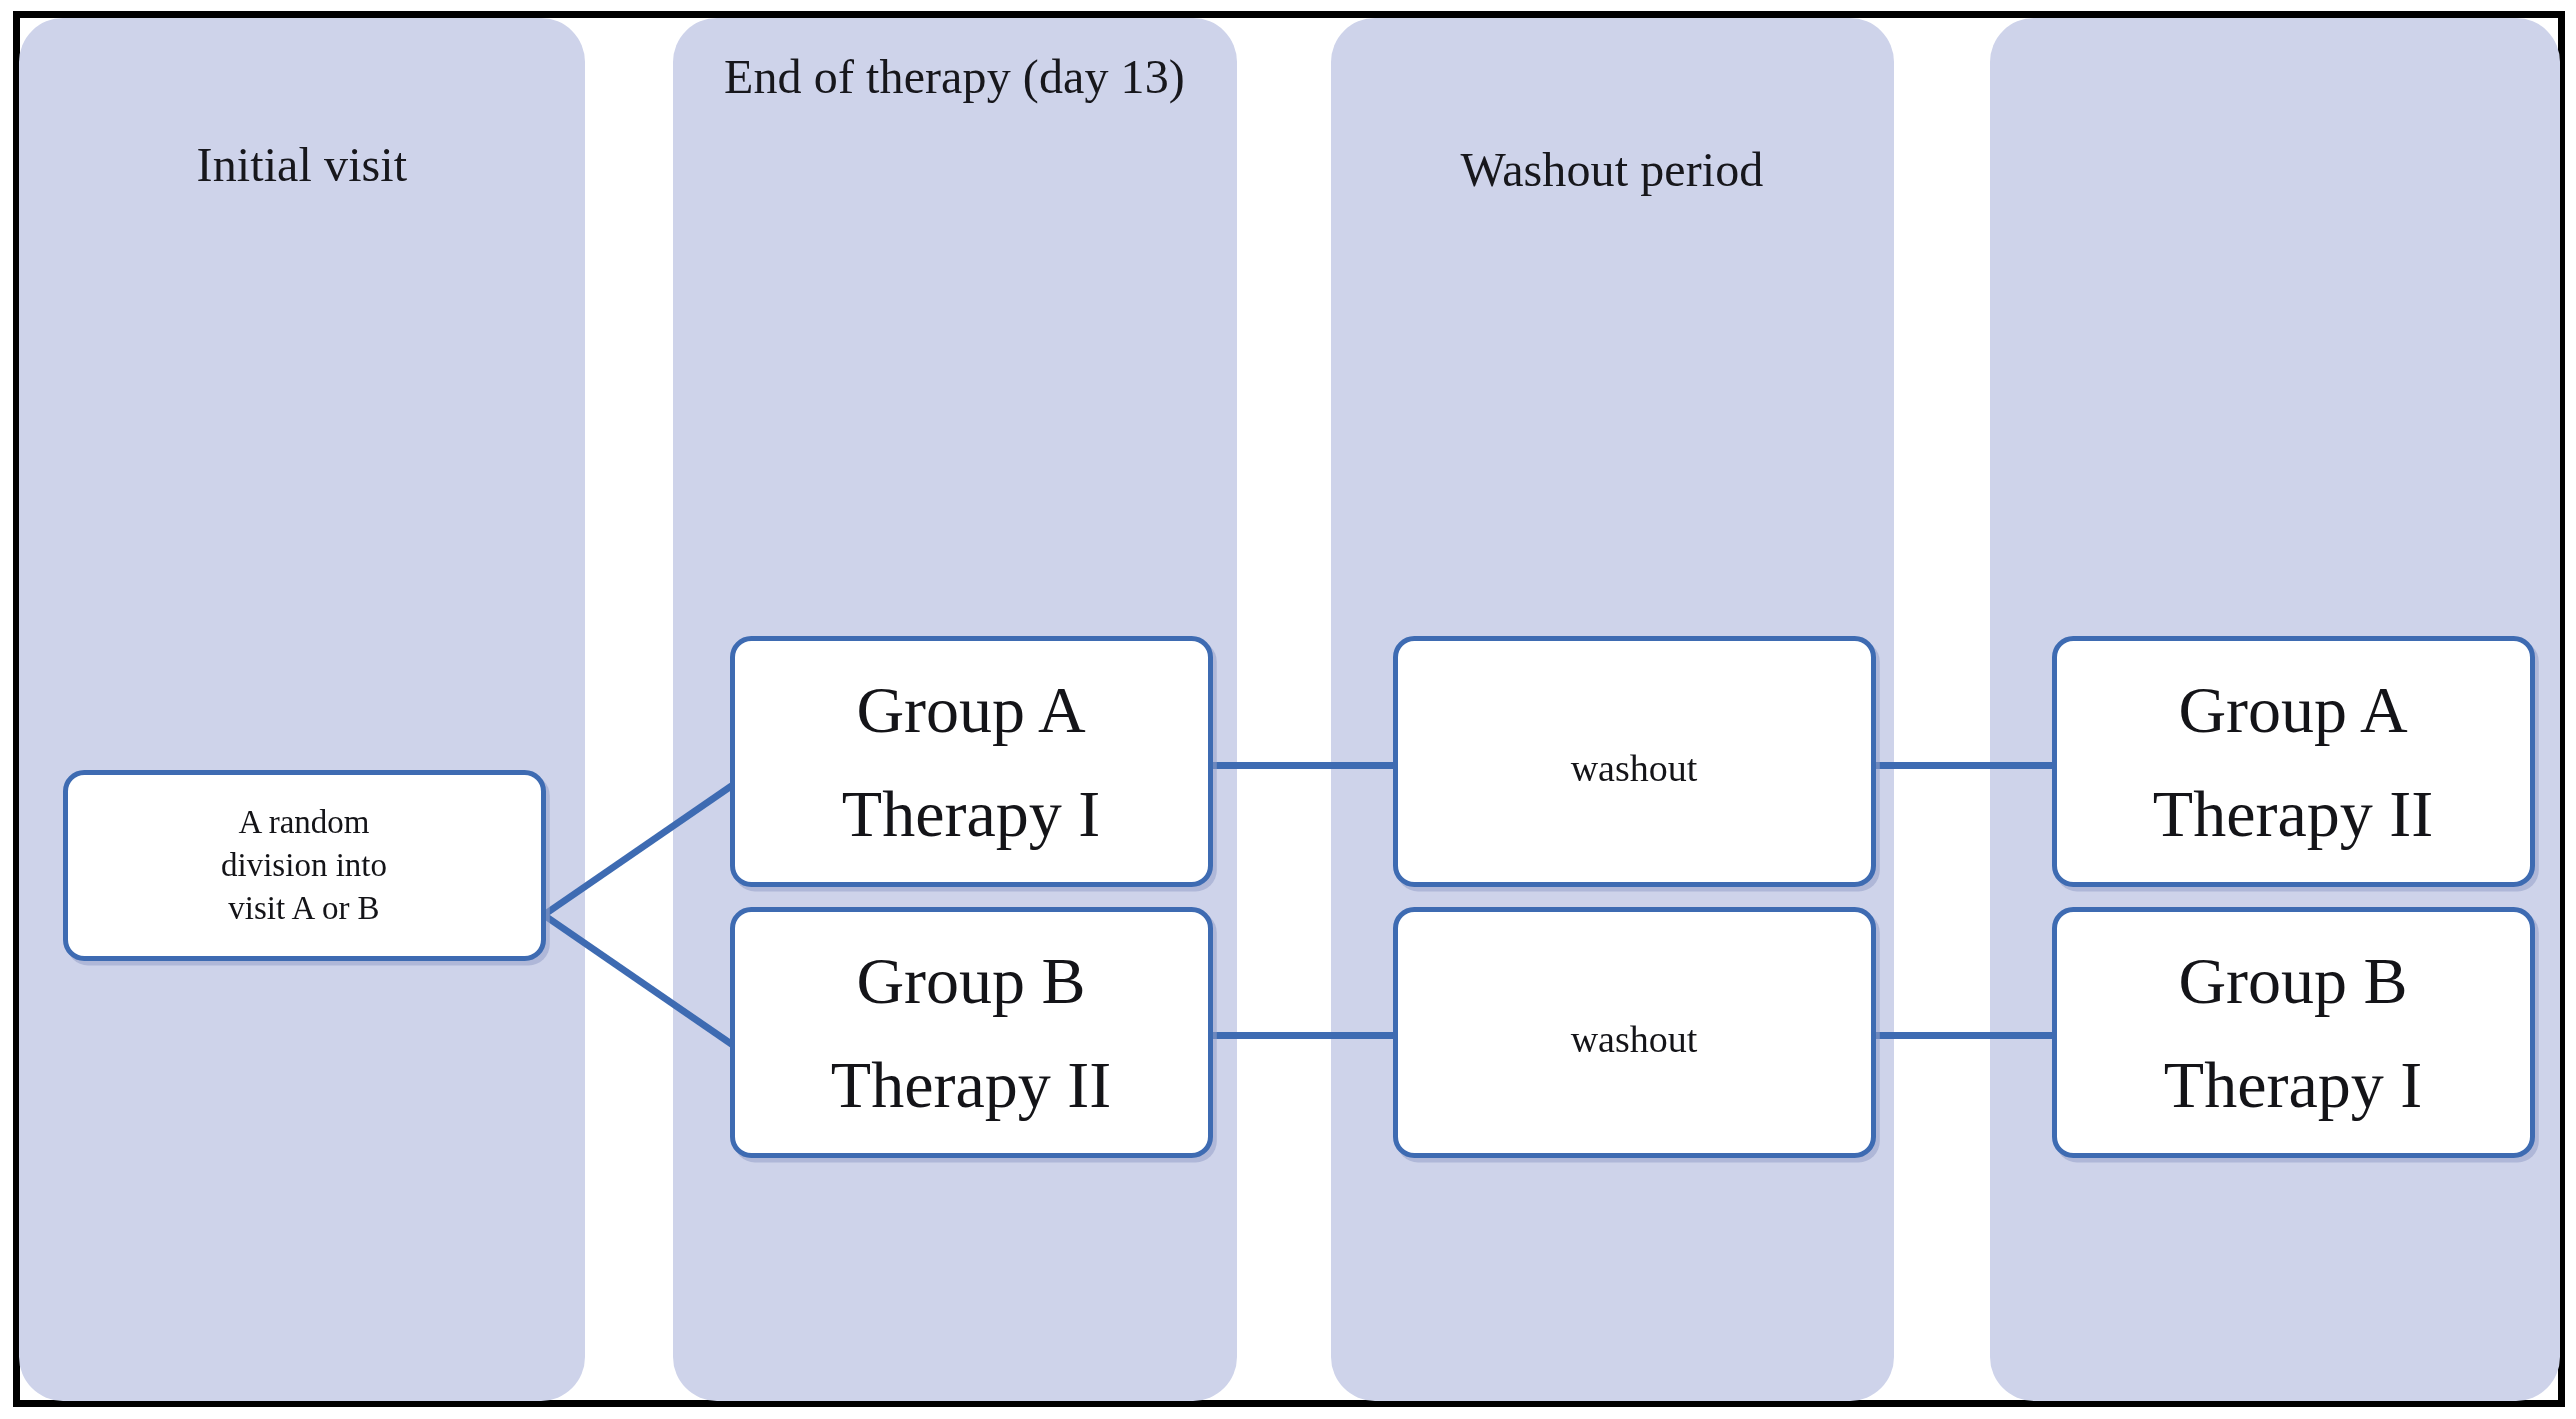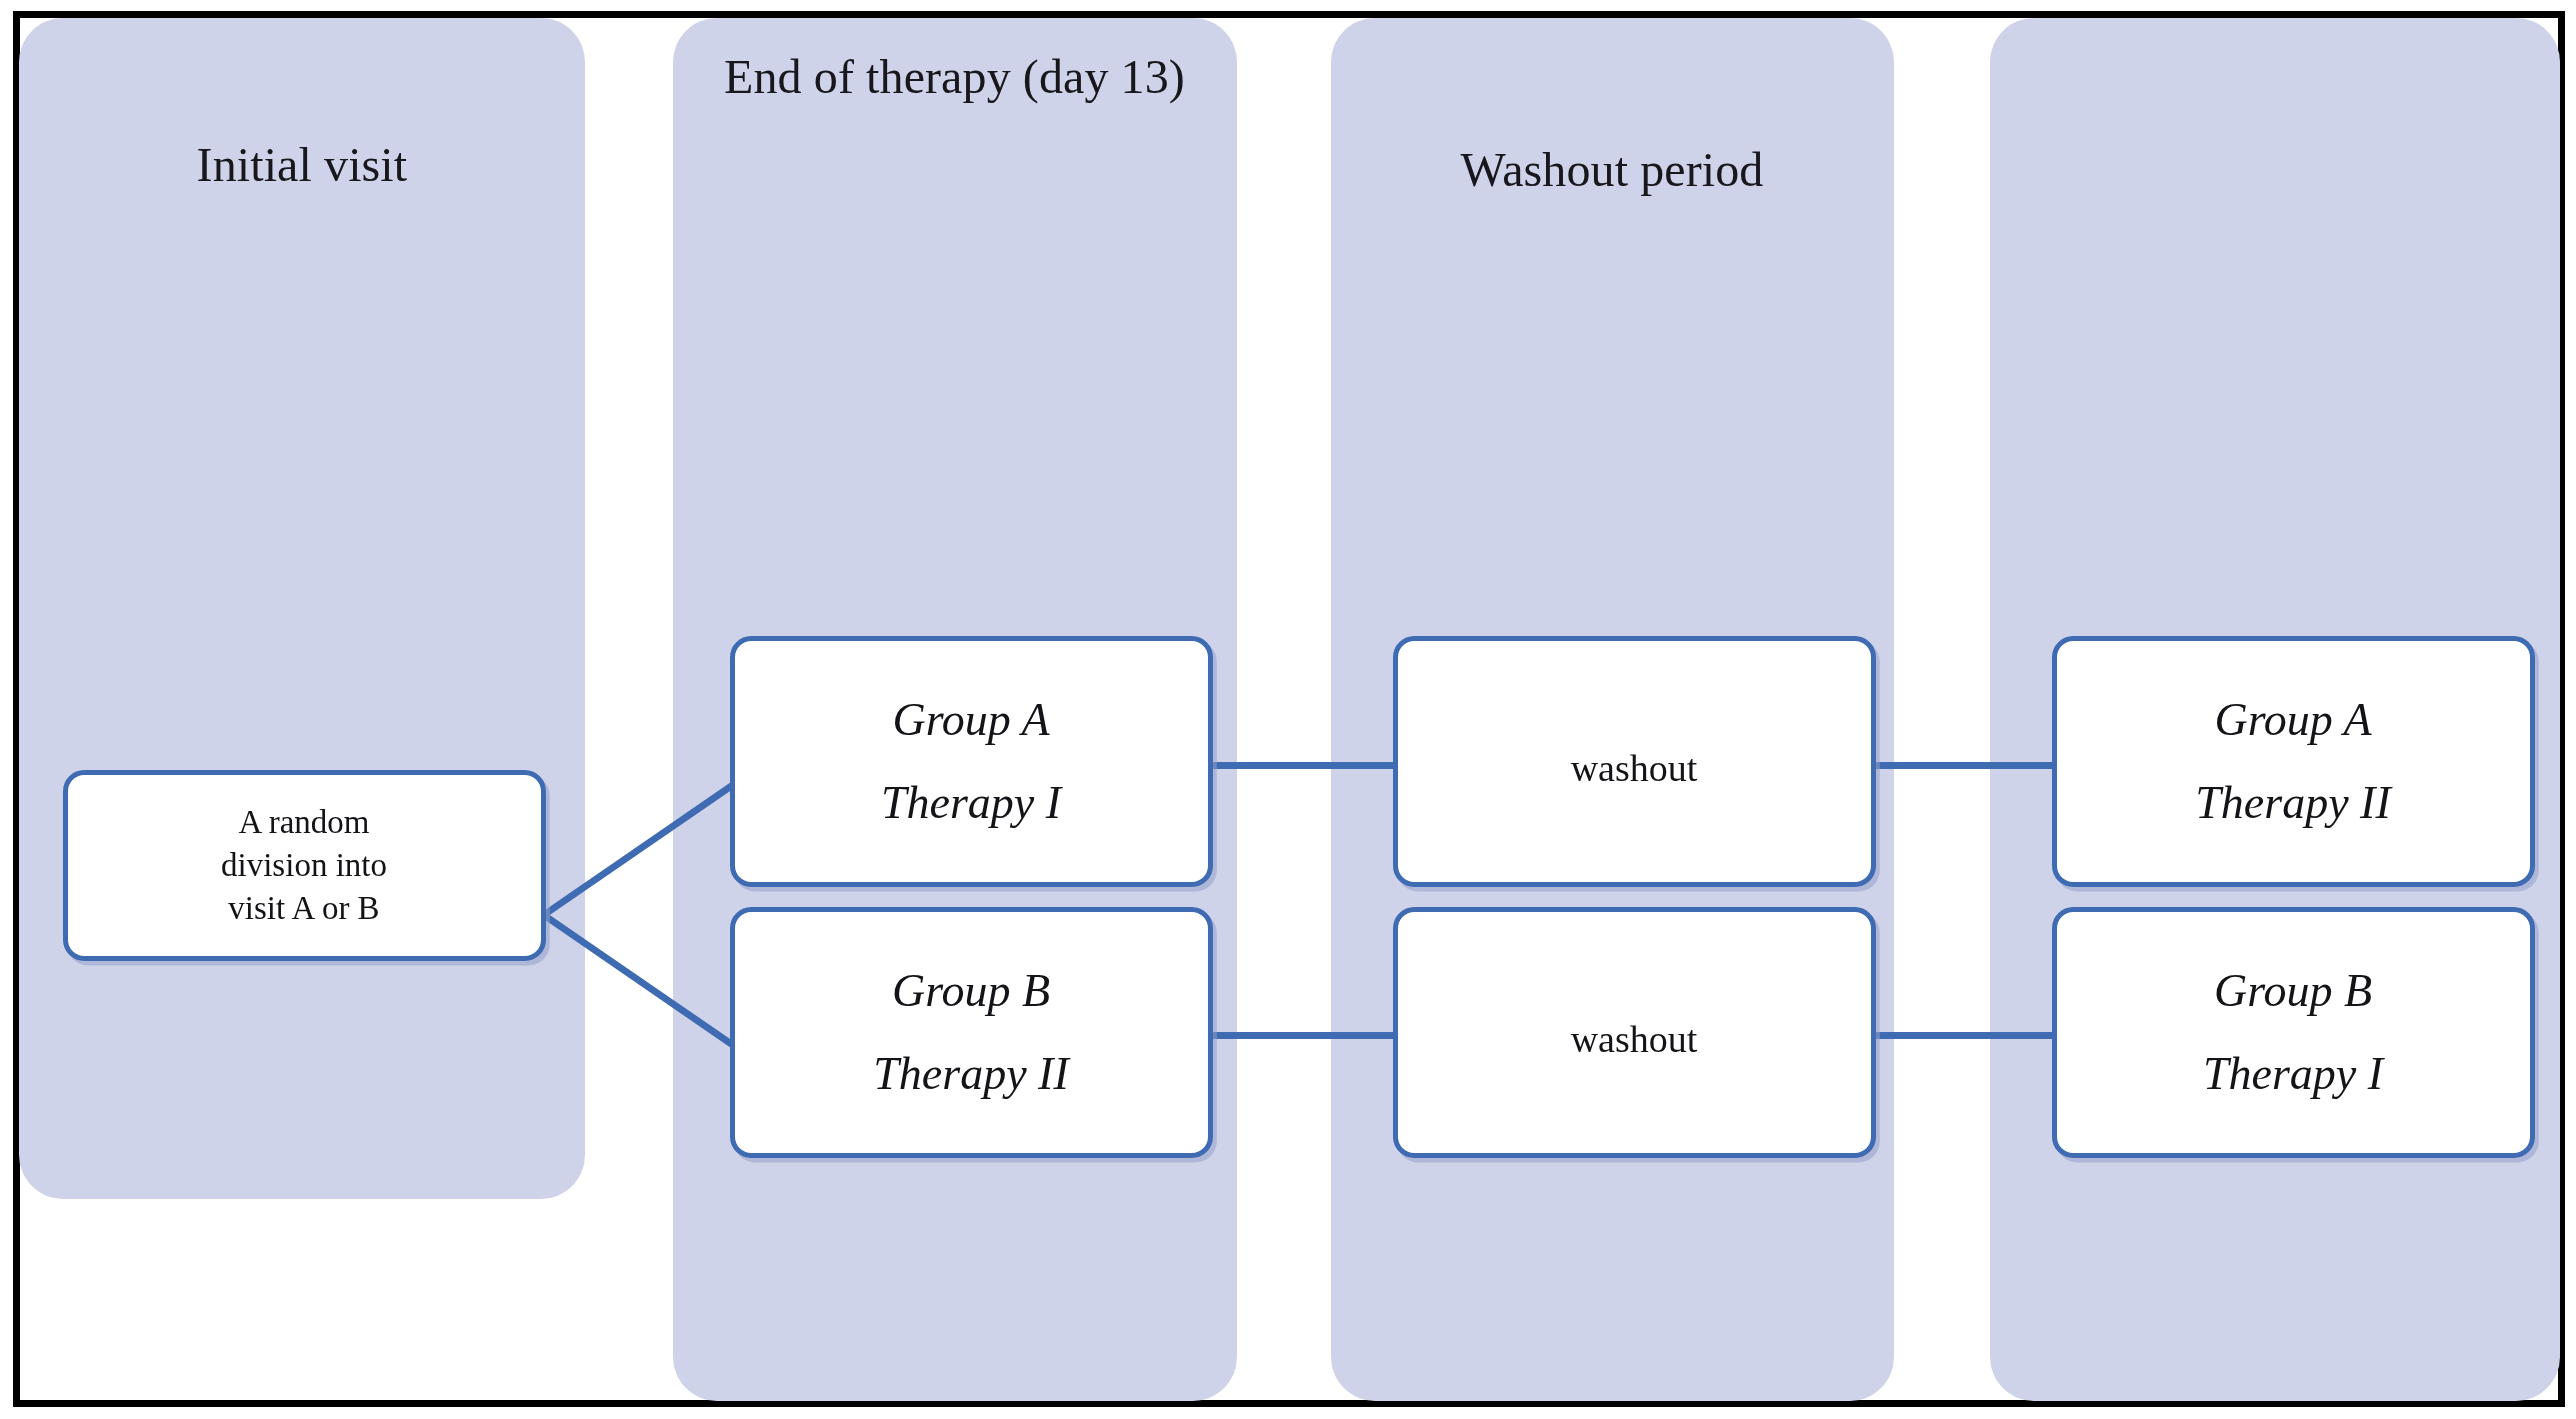--- a/index.html
+++ b/index.html
@@ -49,41 +49,41 @@
     box-sizing:border-box;
     display:flex;
     flex-direction:column;
     align-items:center;
     justify-content:center;
     color:#141418;
     box-shadow:3.8px 4.4px 0 0 rgba(150,160,200,.55);
     z-index:4;
   }
   .node .ln{ display:block; text-align:center; white-space:nowrap; }
-  .node.big .ln{ font-size:46px; line-height:1.02;font-style:italic; }
+  .node.big .ln{ font-size:66px; line-height:1.02; }
   .node.big .ln + .ln{ margin-top:36px; }
   .node.small .ln{ font-size:33px; line-height:1.30; }
   .node.washout .ln{ font-size:38px; line-height:1.0;margin-top:12px; }
 
   
   .conn{
     position:absolute;
     background:#3e6bb2;
     z-index:2;
   }
   .conn-h{ height:7px; }
   .diag{ position:absolute; z-index:2; overflow:visible; }
 </style>
 </head>
 <body>
 
 <div id="stage">
   <div id="frame">
 
-    <div class="phase-col" style="left:-0.6px;top:-0.6px;width:566px;height:1181px;">
+    <div class="phase-col" style="left:-0.6px;top:-0.6px;width:566px;height:1383px;">
       <div class="phase-title single">
         <div class="para"><span>Initial visit</span></div>
       </div>
     </div>
 
     <div class="phase-col" style="left:653px;top:-0.6px;width:564px;height:1383px;">
       <div class="phase-title">
         <div class="para"><span>End of therapy (day 13)</span></div>
       </div>
     </div>

